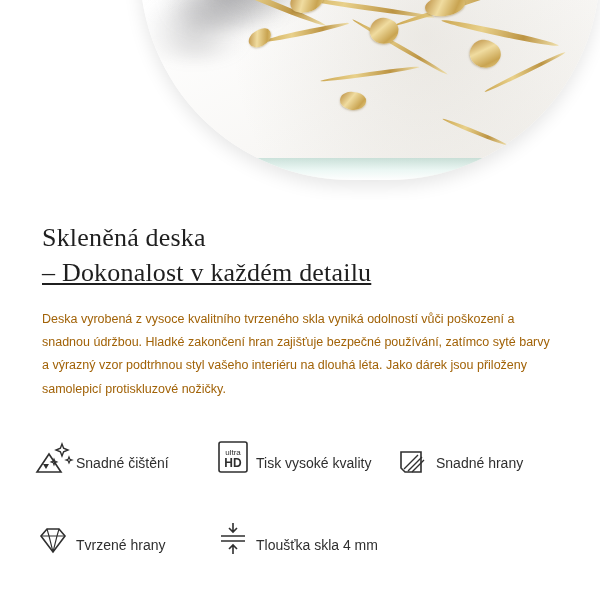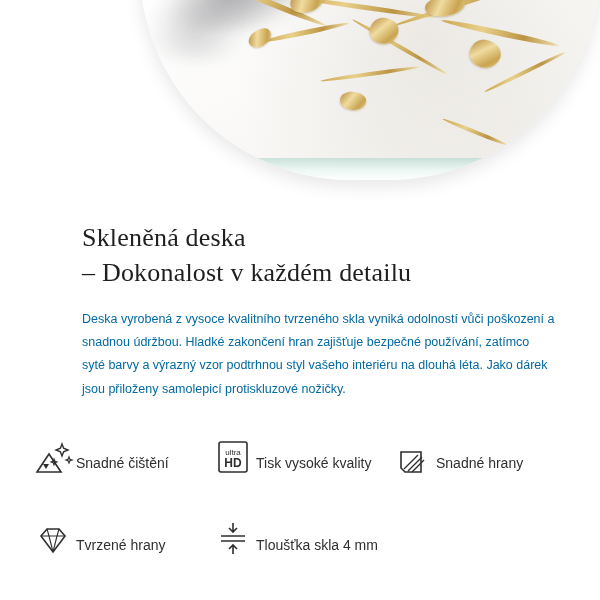--- a/index.html
+++ b/index.html
@@ -77,40 +77,40 @@
   }
   .ring {
     position: absolute;
     border-radius: 50%;
     border: 3px solid #d9b868;
     background: transparent;
   }
 
   
   .content {
-    padding: 20px 45px 0 53px;
-    margin-left: 29px;
+    padding: 20px 45px 0 42px;
   }
   .headline {
     font-family: "Liberation Serif", serif;
     font-size: 26px;
     line-height: 1.35;
     font-weight: 400;
     color: #1f1f1f;
     margin: 0;
     letter-spacing: 0.2px;
   }
   .headline .line2 {
     display: block;
+    text-decoration: underline;
   }
   .body-text {
     margin: 18px 0 0 0;
     font-size: 12.5px;
     line-height: 1.85;
-    color: #0369a1;
+    color: #a16207;
     max-width: 512px;
   }
 
   
   .features {
     margin-top: 34px;
     padding: 0 30px;
     display: grid;
     grid-template-columns: repeat(3, 1fr);
     row-gap: 26px;

